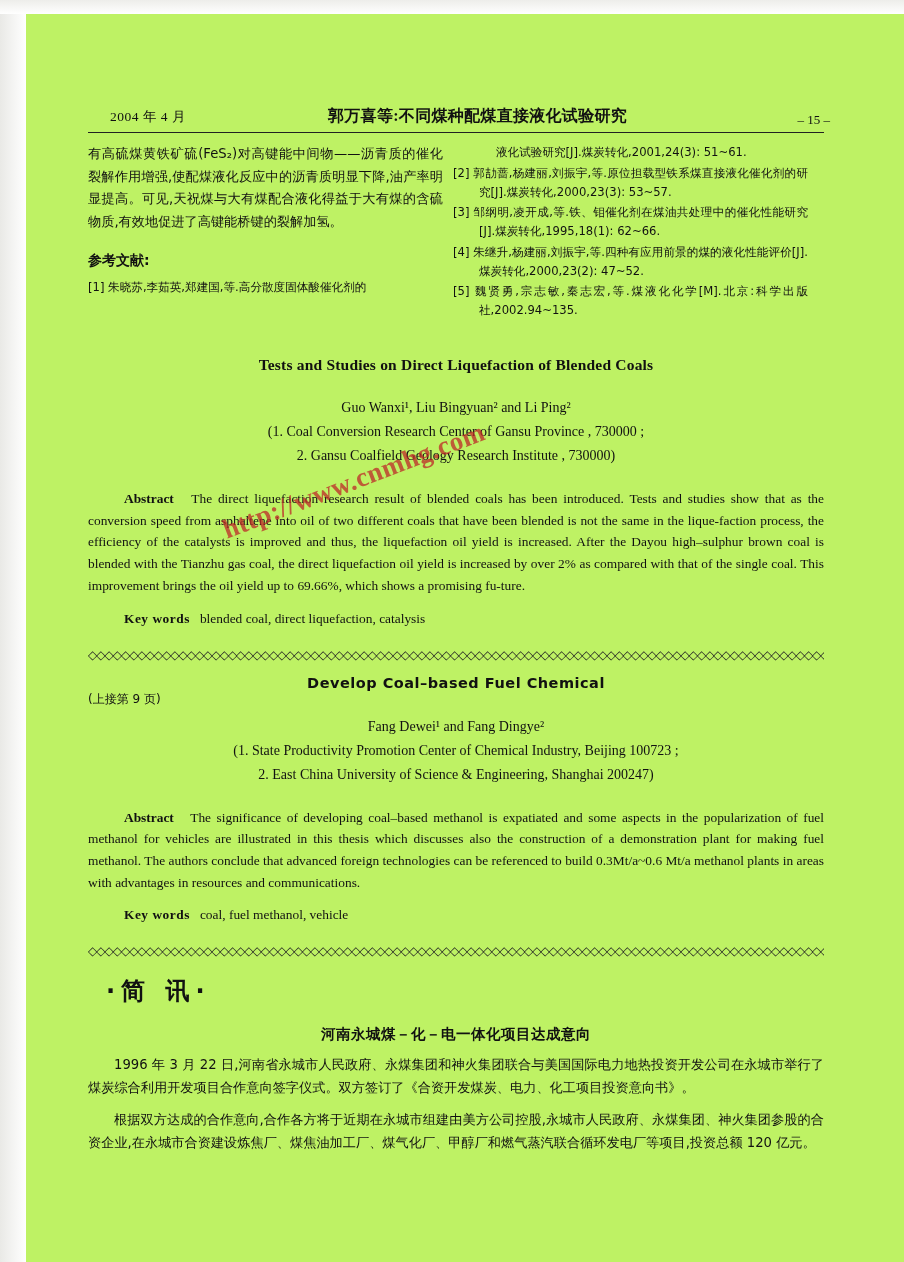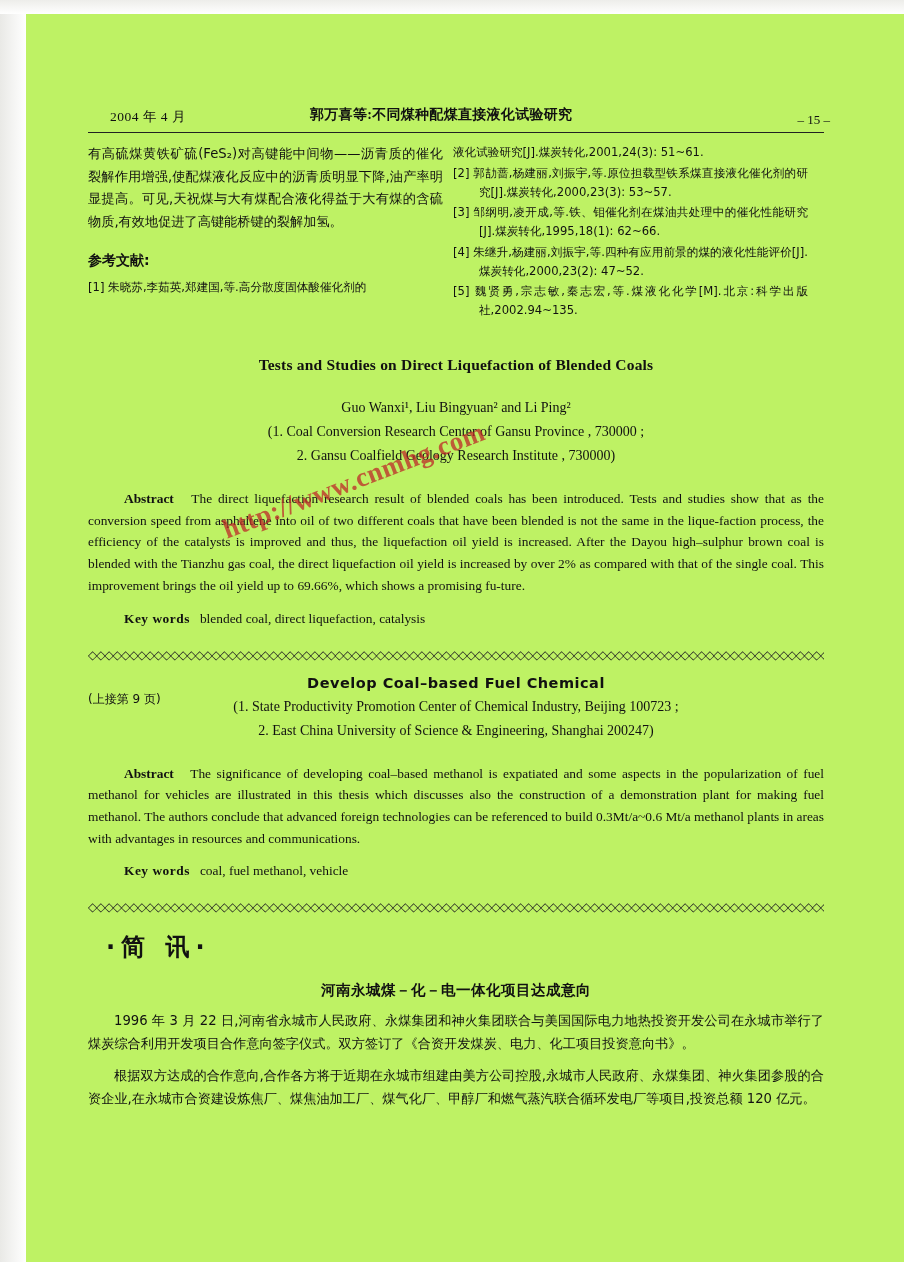--- a/index.html
+++ b/index.html
@@ -37,23 +37,23 @@
   }
   .runhead .date {
     position: absolute;
     left: 22px;
     top: 8px;
     font-size: 13.5px;
     letter-spacing: 0.5px;
   }
   .runhead .title {
     position: absolute;
-    left: 222px;
+    left: 240px;
     top: 6px;
-    font-size: 14px;
+    font-size: 16px;
     font-weight: bold;
     letter-spacing: 0.3px;
     text-align: center;
   }
   .runhead .pageno {
     position: absolute;
     right: -6px;
     top: 12px;
     font-size: 13px;
   }
@@ -92,20 +92,21 @@
     font-size: 11.6px;
     line-height: 1.62;
     margin: 0 0 2px 0;
     text-align: justify;
     padding-left: 26px;
     text-indent: -26px;
   }
   .col-right .ref:first-child {
     padding-left: 0;
     text-indent: 0;
+    margin-left: 43px;
   }
 
   
   .en-title {
     text-align: center;
     font-size: 15.5px;
     font-weight: bold;
     font-family: "Liberation Serif", serif;
     margin: 34px 0 0 0;
     letter-spacing: 0.2px;
@@ -262,20 +263,21 @@
     <p class="kw">
       <span class="lbl">Key words</span>
       &nbsp;&nbsp;<span>blended coal, direct liquefaction, catalysis</span>
     </p>
 
     <div class="wave">◇◇◇◇◇◇◇◇◇◇◇◇◇◇◇◇◇◇◇◇◇◇◇◇◇◇◇◇◇◇◇◇◇◇◇◇◇◇◇◇◇◇◇◇◇◇◇◇◇◇◇◇◇◇◇◇◇◇◇◇◇◇◇◇◇◇◇◇◇◇◇◇◇◇◇◇◇◇◇◇◇◇◇◇◇◇◇◇◇◇◇◇◇◇</div>
 
     <div class="sec2">
       <div class="cont-note" style="top:16px;">(上接第 9 页)</div>
       <div class="news-title" style="margin-top:14px;">Develop Coal–based Fuel Chemical</div>
+      <div class="en-authors" style="margin-top:28px;">Fang Dewei¹ and Fang Dingye²</div>
       <div class="en-aff">(1. State Productivity Promotion Center of Chemical Industry, Beijing 100723 ;</div>
       <div class="en-aff">2. East China University of Science &amp; Engineering, Shanghai 200247)</div>
 
       <p class="en-abs">
         <b>Abstract</b>
         &nbsp;&nbsp;<span>The significance of developing coal–based methanol is expatiated and some aspects in the popularization of fuel methanol for vehicles are illustrated in this thesis which discusses also the construction of a demonstration plant for making fuel methanol.  The authors conclude that advanced foreign technologies can be referenced to build 0.3Mt/a~0.6 Mt/a methanol plants in areas with advantages in resources and communications.</span>
       </p>
 
       <p class="kw">
         <span class="lbl">Key words</span>

